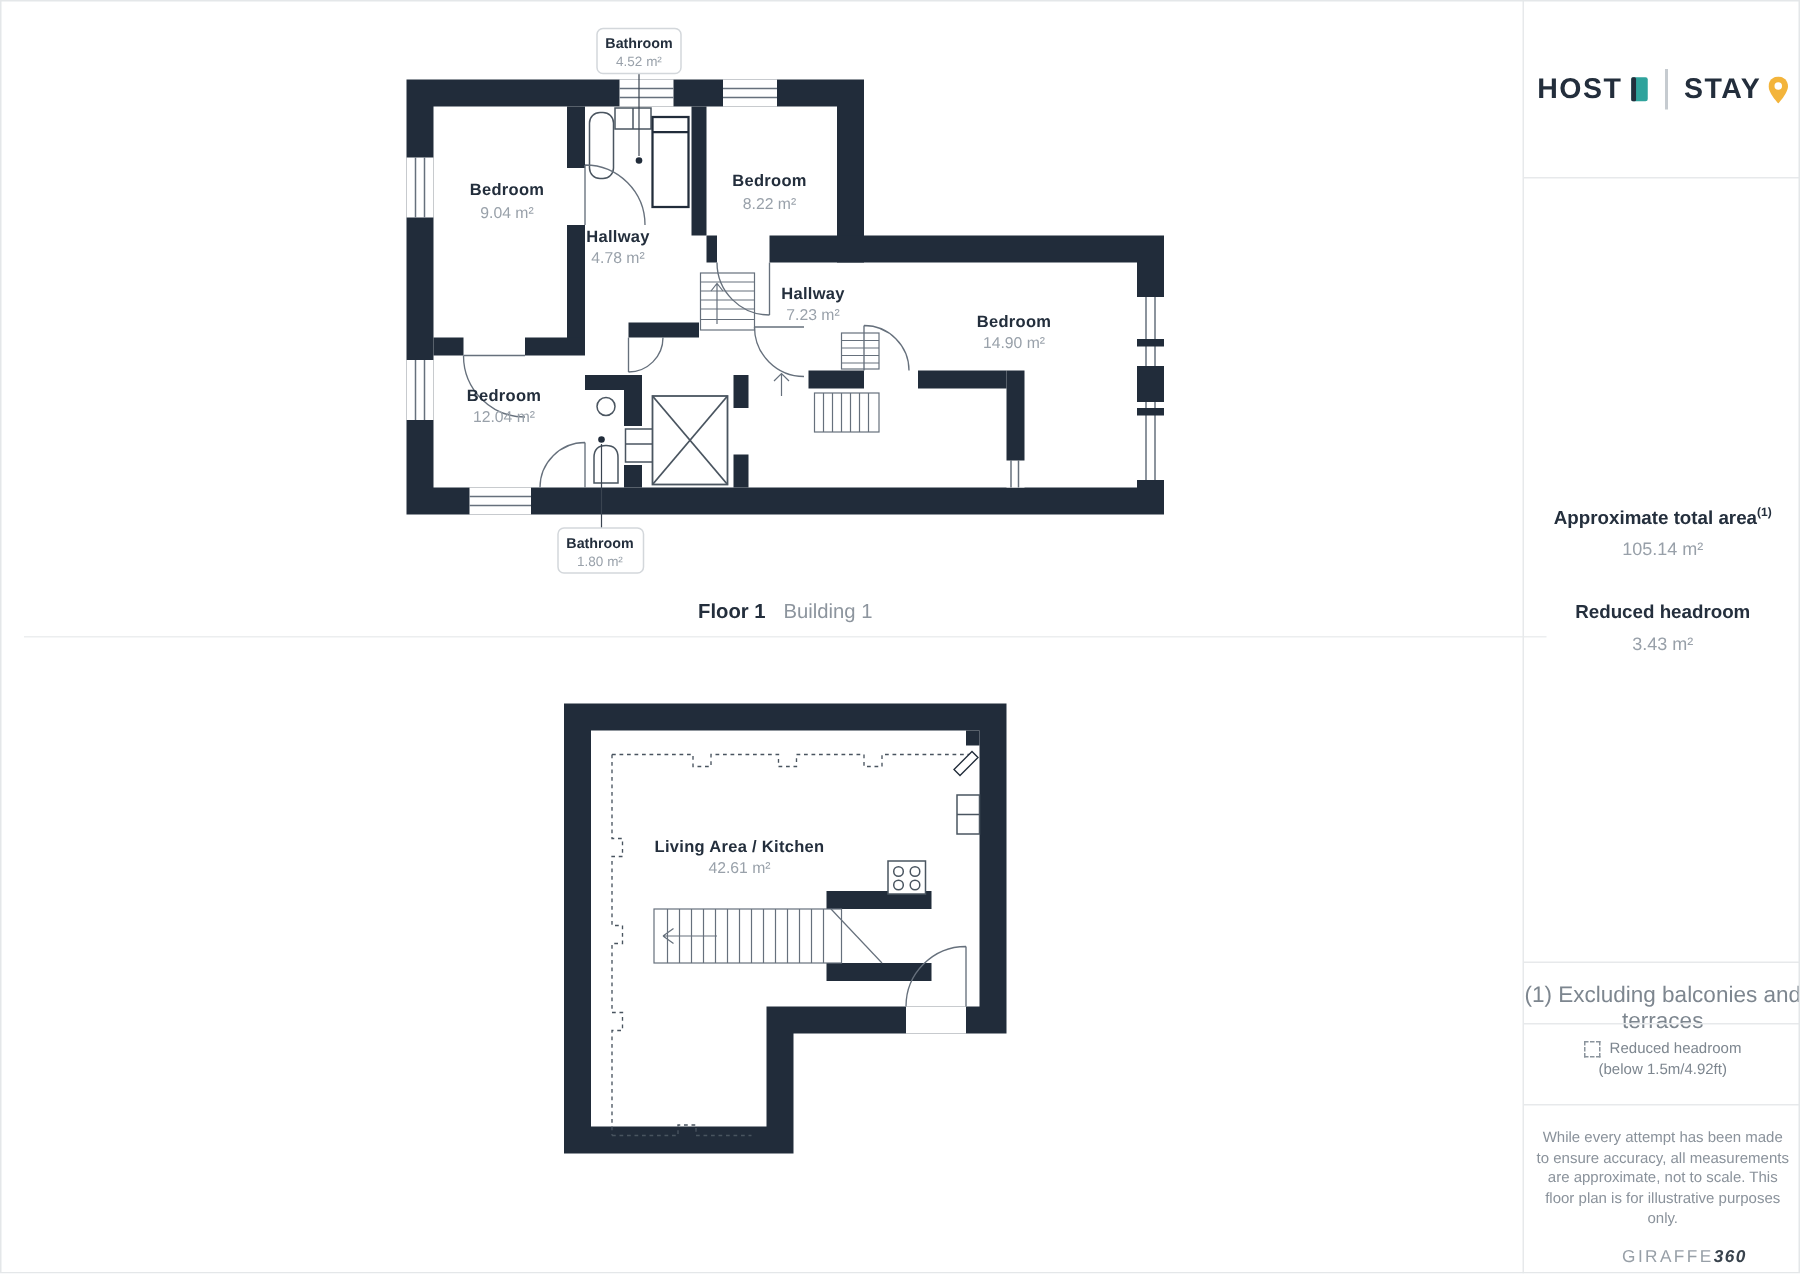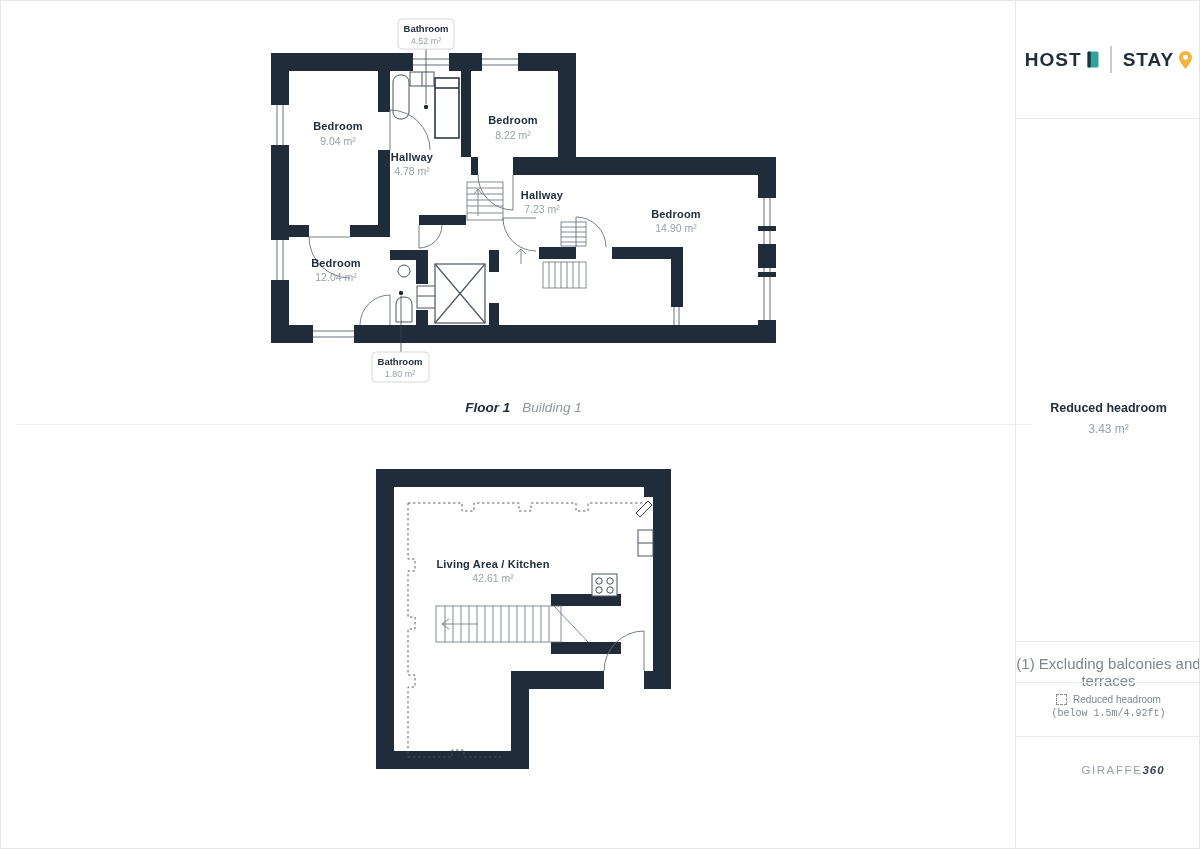--- a/index.html
+++ b/index.html
@@ -11,37 +11,37 @@
   .panel{position:absolute;left:0;width:1015px;height:424px;}
   .panel.f1{top:0;border-bottom:1px solid #eceeef;}
   .panel.f2{top:421px;}
   .plan{position:absolute;left:0;top:0;width:1015px;height:424px;}
   .plan text{font-family:"Liberation Sans",sans-serif;}
   .room-name{font-size:11px;font-weight:700;fill:#232e3c;letter-spacing:.2px;}
   .room-area{font-size:10.5px;fill:#99a1aa;}
   .callout-name{font-size:9.5px;font-weight:700;fill:#232e3c;}
   .callout-area{font-size:9px;fill:#99a1aa;}
   .caption{position:absolute;left:0;width:100%;text-align:center;font-size:13.5px;}
-  .panel.f1 .caption{top:400px;font-style:italic;}
+  .panel.f1 .caption{top:400px;}
   .caption .fl{font-weight:700;color:#232e3c;}
   .caption .bl{color:#8d959e;margin-left:12px;}
   
   .sidebar{position:absolute;left:1015px;top:0;width:185px;height:849px;border-left:1px solid #e7e9eb;}
   .sb-div{position:absolute;left:0;width:100%;height:1px;background:#e7e9eb;}
   .logo{position:absolute;top:46px;left:0;width:100%;display:flex;align-items:center;justify-content:center;gap:5px;}
   .logo-word{font-weight:800;font-size:19px;letter-spacing:1px;color:#232e3c;}
   .logo-sep{width:2px;height:27px;background:#c6cbd0;margin:0 6px;}
   .sb-block{position:absolute;left:0;width:100%;text-align:center;}
   .sb-label{font-size:12.5px;font-weight:700;color:#242f3d;}
   .sb-label sup{font-size:8px;}
   .sb-value{font-size:12px;color:#98a0a9;margin-top:7px;}
   .sb-note{font-size:15px;color:#7d868f;}
   .legend-row{display:flex;align-items:center;justify-content:center;gap:6px;font-size:10px;color:#7d868f;}
   .legend-box{width:9px;height:9px;border:1px dashed #8a939c;display:inline-block;flex:0 0 auto;}
-  .legend-sub{font-size:10px;color:#7d868f;margin-top:3px;font-family:Liberation Mono, monospace;}
+  .legend-sub{font-size:10px;color:#7d868f;margin-top:3px;}
   .disclaimer{font-size:10px;line-height:13.5px;color:#8a929b;width:170px;margin:0 auto;}
   .credit{margin-top:12px;font-size:11.5px;}
   .credit .g{color:#979fa7;letter-spacing:1.6px;margin-left:29px;}
   .credit .n{color:#39434d;font-weight:700;letter-spacing:1px;font-style:italic;}
 </style>
 </head>
 <body>
 
 <div class="page-frame"></div>
 
@@ -277,20 +277,24 @@
     </svg>
     <span class="logo-sep"></span>
     <span class="logo-word">STAY</span>
     <svg width="13" height="18" viewBox="0 0 13 18">
       <path d="M6.5,0 C2.9,0 0,2.9 0,6.5 C0,11 6.5,18 6.5,18 C6.5,18 13,11 13,6.5 C13,2.9 10.1,0 6.5,0 Z" fill="#f3b43b"></path>
       <circle cx="6.5" cy="6.3" r="2.5" fill="#ffffff"></circle>
     </svg>
   </div>
   <div class="sb-div" style="top:118px"></div>
 
+  <div class="sb-block" style="top:337px">
+    <div class="sb-label"><span>Approximate total area</span><sup>(1)</sup></div>
+    <div class="sb-value">105.14 m²</div>
+  </div>
 
   <div class="sb-block" style="top:401px">
     <div class="sb-label">Reduced headroom</div>
     <div class="sb-value">3.43 m²</div>
   </div>
 
   <div class="sb-div" style="top:641px"></div>
   <div class="sb-block" style="top:655px">
     <div class="sb-note">(1) Excluding balconies and terraces</div>
   </div>
@@ -299,17 +303,18 @@
   <div class="sb-block" style="top:694px">
     <div class="legend-row">
       <span class="legend-box"></span>
       <span>Reduced headroom</span>
     </div>
     <div class="legend-sub">(below 1.5m/4.92ft)</div>
   </div>
 
   <div class="sb-div" style="top:736px"></div>
   <div class="sb-block" style="top:752px">
+    <div class="disclaimer">While every attempt has been made to ensure accuracy, all measurements are approximate, not to scale. This floor plan is for illustrative purposes only.</div>
     <div class="credit">
       <span class="g">GIRAFFE</span><span class="n">360</span>
     </div>
   </div>
 </div>
 
 </body></html>

